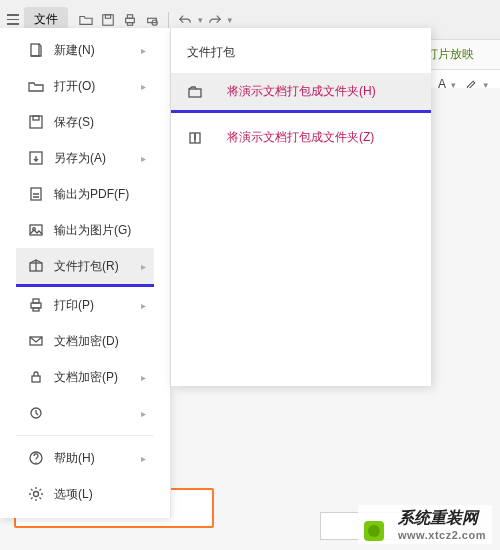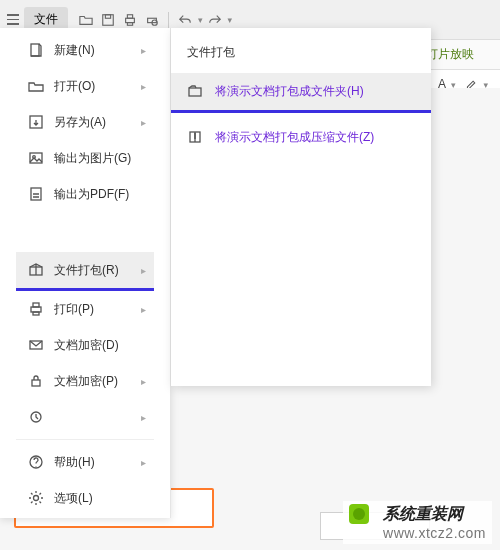--- a/index.html
+++ b/index.html
@@ -83,76 +83,75 @@
     padding:0 12px;
     height:36px;
     color:#333;
     position:relative;
     cursor:default;
   }
   .fm-item svg{width:16px;height:16px;stroke:#555;fill:none;stroke-width:1.3;}
   .fm-item .arrow{position:absolute;right:8px;color:#aaa;font-size:10px;}
   .fm-item.active{
     background:#eeeeee;
-    margin-top:40px;
   }
   .fm-accent{
     height:3px;background:#3b2fe0;width:100%;
   }
   .fm-divider{height:1px;background:#eee;margin:4px 0;}
   .submenu{
     width:260px;
     background:#fff;
     box-shadow:2px 2px 10px rgba(0,0,0,.15);
     height:358px;
     padding:10px 0;
   }
   .sub-title{
     padding:6px 16px 12px;
     color:#333;
   }
   .sub-item{
-    display:flex;gap:12px;
+    display:flex;align-items:center;gap:24px;
     padding:10px 16px;
-    color:#6d28d9;
+    color:#be185d;
   }
   .sub-item svg{width:16px;height:16px;stroke:#555;fill:none;stroke-width:1.3;}
   .sub-item.active{background:#eeeeee;}
   .sub-accent{height:3px;background:#3b2fe0;margin:0 0 6px 0;}
 
   
   .editor-bg{
     position:absolute;top:88px;left:0;right:0;bottom:0;
     background:#f6f6f6;
   }
   .slide-edge{
     position:absolute;left:14px;bottom:22px;width:200px;height:40px;
     border:2px solid #ff7a2a;border-radius:2px;background:#fff;
   }
   .thumb-bot{
     position:absolute;right:70px;bottom:10px;width:110px;height:28px;
     border:1px solid #d0d0d0;background:#fff;
   }
   .watermark{
     position:absolute;right:8px;bottom:6px;
-    display:flex;align-items:flex-start;gap:14px;
+    display:flex;align-items:flex-end;gap:14px;
     font-size:16px;font-weight:700;font-style:italic;
     color:#222;
     background:rgba(255,255,255,.85);
     padding:3px 6px;
   }
   .watermark .logo{
     width:20px;height:20px;background:#7ac70c;border-radius:4px;
     position:relative;
   }
   .watermark .logo::after{
     content:"";position:absolute;left:4px;top:4px;width:12px;height:12px;
     background:#5aa300;border-radius:50%;
   }
-  .watermark small{display:block;font-size:14px;font-weight:400;font-style:normal;color:#777;letter-spacing:.5px;}
+  .watermark small{display:block;font-size:11px;font-weight:700;font-style:normal;color:#777;letter-spacing:.5px;}
 </style>
 </head>
 <body>
 
 <div class="topbar">
   <div class="ham">
       <span></span>
       <span></span>
       <span></span>
     </div>
@@ -249,47 +248,54 @@
     </div>
 
     <div class="fm-item">
       <svg viewBox="0 0 16 16">
           <path d="M1 5h5l1 2h8v6H1z"></path>
         </svg>
       <span>打开(O)</span>
       <span class="arrow">▸</span>
     </div>
 
+    <div class="fm-item">
+      <svg viewBox="0 0 16 16">
+          <rect x="2" y="2" width="12" height="12"></rect>
+          <rect x="5" y="2" width="6" height="4"></rect>
+        </svg>
+      <span>保存(S)</span>
+    </div>
 
     <div class="fm-item">
       <svg viewBox="0 0 16 16">
           <rect x="2" y="2" width="12" height="12"></rect>
           <path d="M8 6v5M6 9l2 2 2-2"></path>
         </svg>
       <span>另存为(A)</span>
       <span class="arrow">▸</span>
+    </div>
+
+    <div class="fm-item">
+      <svg viewBox="0 0 16 16">
+          <rect x="3" y="2" width="10" height="12"></rect>
+          <path d="M5 8h6M5 11h6"></path>
+        </svg>
+      <span>输出为PDF(F)</span>
     </div>
 
     <div class="fm-item">
       <svg viewBox="0 0 16 16">
           <rect x="2" y="3" width="12" height="10"></rect>
           <circle cx="6" cy="7" r="1.3"></circle>
           <path d="M2 12l4-4 3 3 2-2 3 3"></path>
         </svg>
       <span>输出为图片(G)</span>
     </div>
 
-    <div class="fm-item">
-      <svg viewBox="0 0 16 16">
-          <rect x="3" y="2" width="10" height="12"></rect>
-          <path d="M5 8h6M5 11h6"></path>
-        </svg>
-      <span>输出为PDF(F)</span>
-    </div>
-
     <div class="fm-item active">
       <svg viewBox="0 0 16 16">
           <rect x="2" y="5" width="12" height="8"></rect>
           <path d="M2 5l6-3 6 3M8 2v11"></path>
         </svg>
       <span>文件打包(R)</span>
       <span class="arrow">▸</span>
     </div>
     <div class="fm-accent"></div>
 
@@ -358,21 +364,21 @@
         </svg>
       <span>将演示文档打包成文件夹(H)</span>
     </div>
     <div class="sub-accent"></div>
 
     <div class="sub-item">
       <svg viewBox="0 0 16 16">
           <rect x="3" y="3" width="10" height="10"></rect>
           <path d="M8 3v10M7 5h2M7 7h2M7 9h2"></path>
         </svg>
-      <span>将演示文档打包成压缩文件(Z)</span>
+      <span>将演示文档打包成文件夹(Z)</span>
     </div>
   </div>
 </div>
 
 <div class="watermark">
   <div class="logo"></div>
   <div>
     <span>系统重装网</span>
     <small>www.xtcz2.com</small>
   </div>

